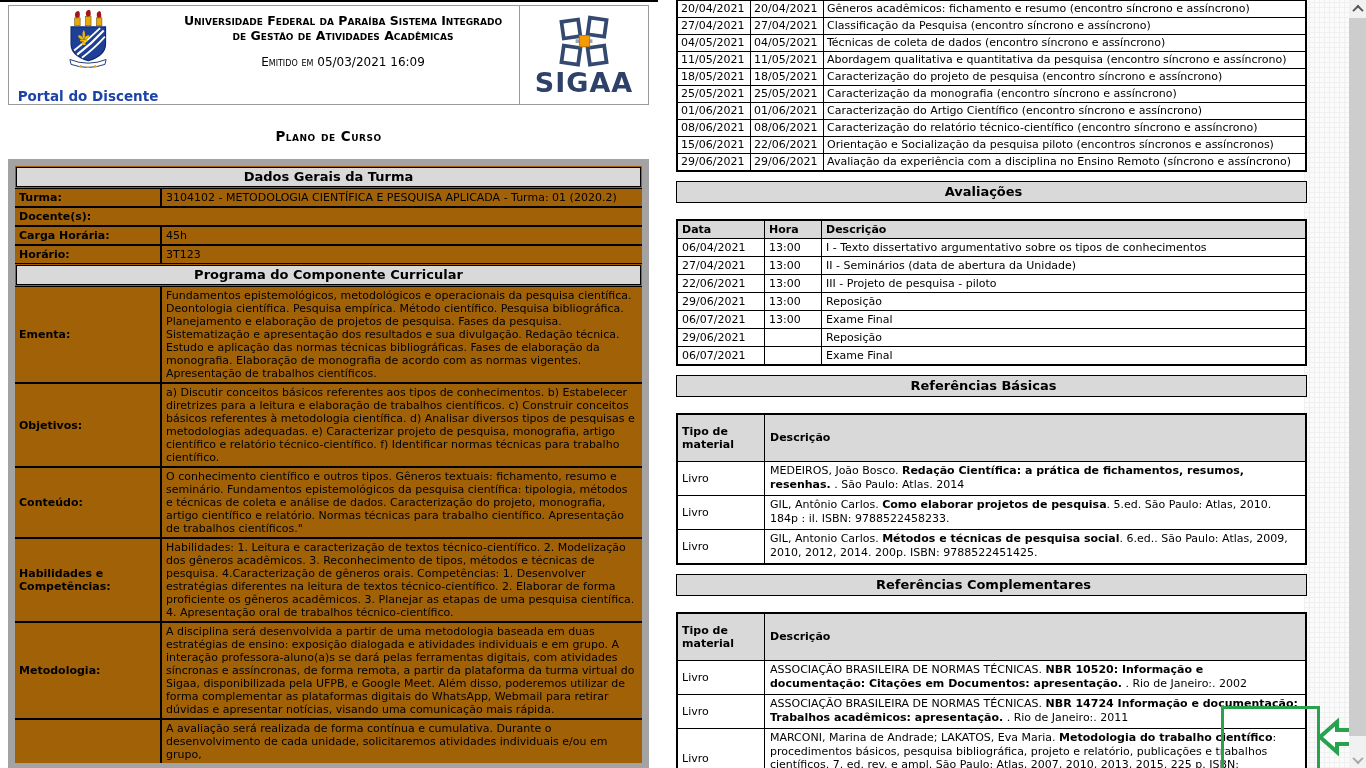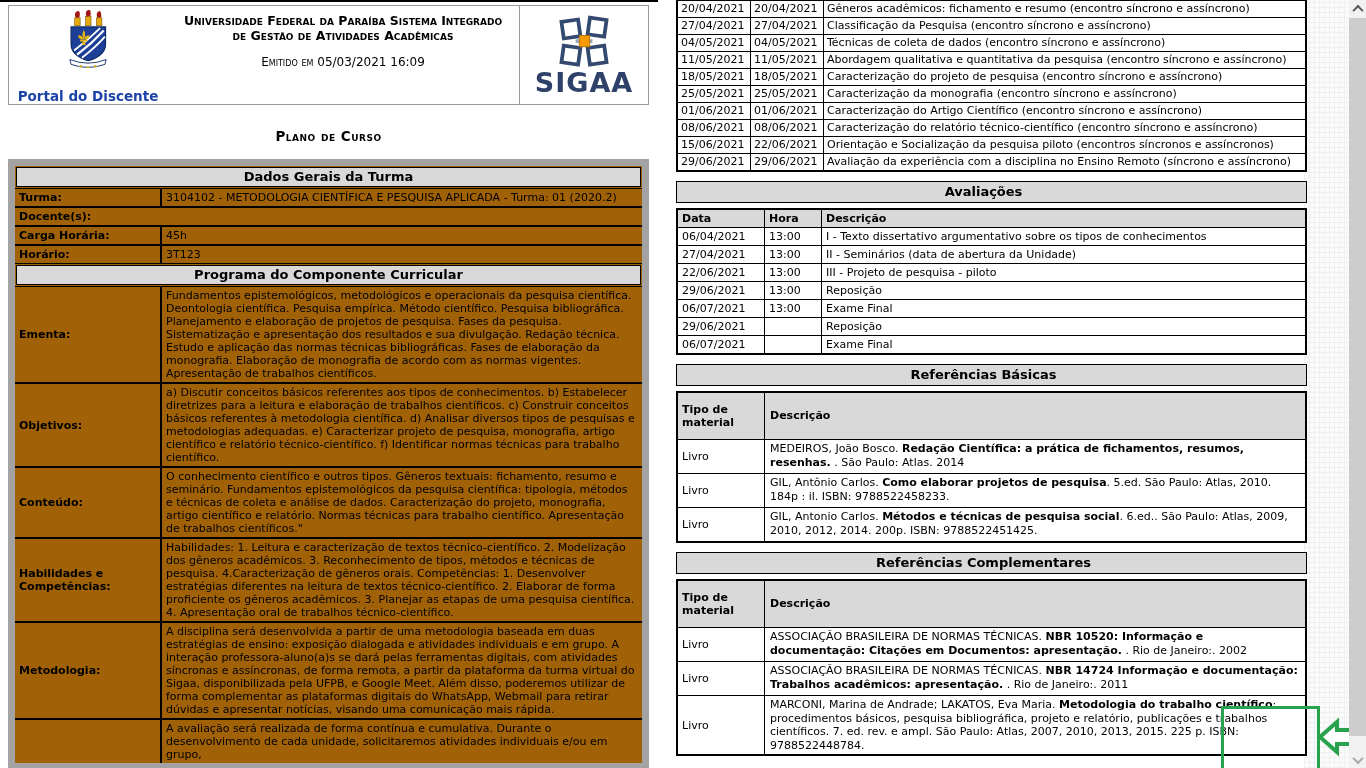--- a/index.html
+++ b/index.html
@@ -52,21 +52,21 @@
   .crow{display:flex;border-bottom:1px solid #000;}
   .crow:last-child{border-bottom:none;}
   .c1,.c2{width:66px;border-right:1px solid #000;padding:1px 3px;line-height:14px;flex-shrink:0;}
   .c3{flex:1;padding:1px 3px;line-height:14px;}
   .nw{white-space:nowrap;overflow:hidden;}
 
   .sec-bar{
     margin-top:9px;border:1px solid #000;background:#d9d9d9;
     text-align:center;font-weight:bold;font-size:13px;padding:2px 16px 3px 0;
   }
-  .atable,.rtable{border:2px solid #000;margin-top:5px;background:#fff;}
+  .atable,.rtable{border:2px solid #000;margin-top:16px;background:#fff;}
   .arow{display:flex;border-bottom:1px solid #000;}
   .arow:last-child{border-bottom:none;}
   .ahead{background:#d9d9d9;font-weight:bold;}
   .a1{width:78px;border-right:1px solid #000;padding:1px 4px;line-height:15px;flex-shrink:0;}
   .a2{width:48px;border-right:1px solid #000;padding:1px 4px;line-height:15px;flex-shrink:0;}
   .a3{flex:1;padding:1px 4px;line-height:15px;}
   .r1{width:78px;border-right:1px solid #000;padding:10px 4px;line-height:13px;flex-shrink:0;display:flex;align-items:center;}
   .rhead .r1{align-items:center;font-weight:bold;}
   .r2{flex:1;padding:2px 5px;line-height:13.5px;}
   .rhead .r2{font-weight:bold;display:flex;align-items:center;}

